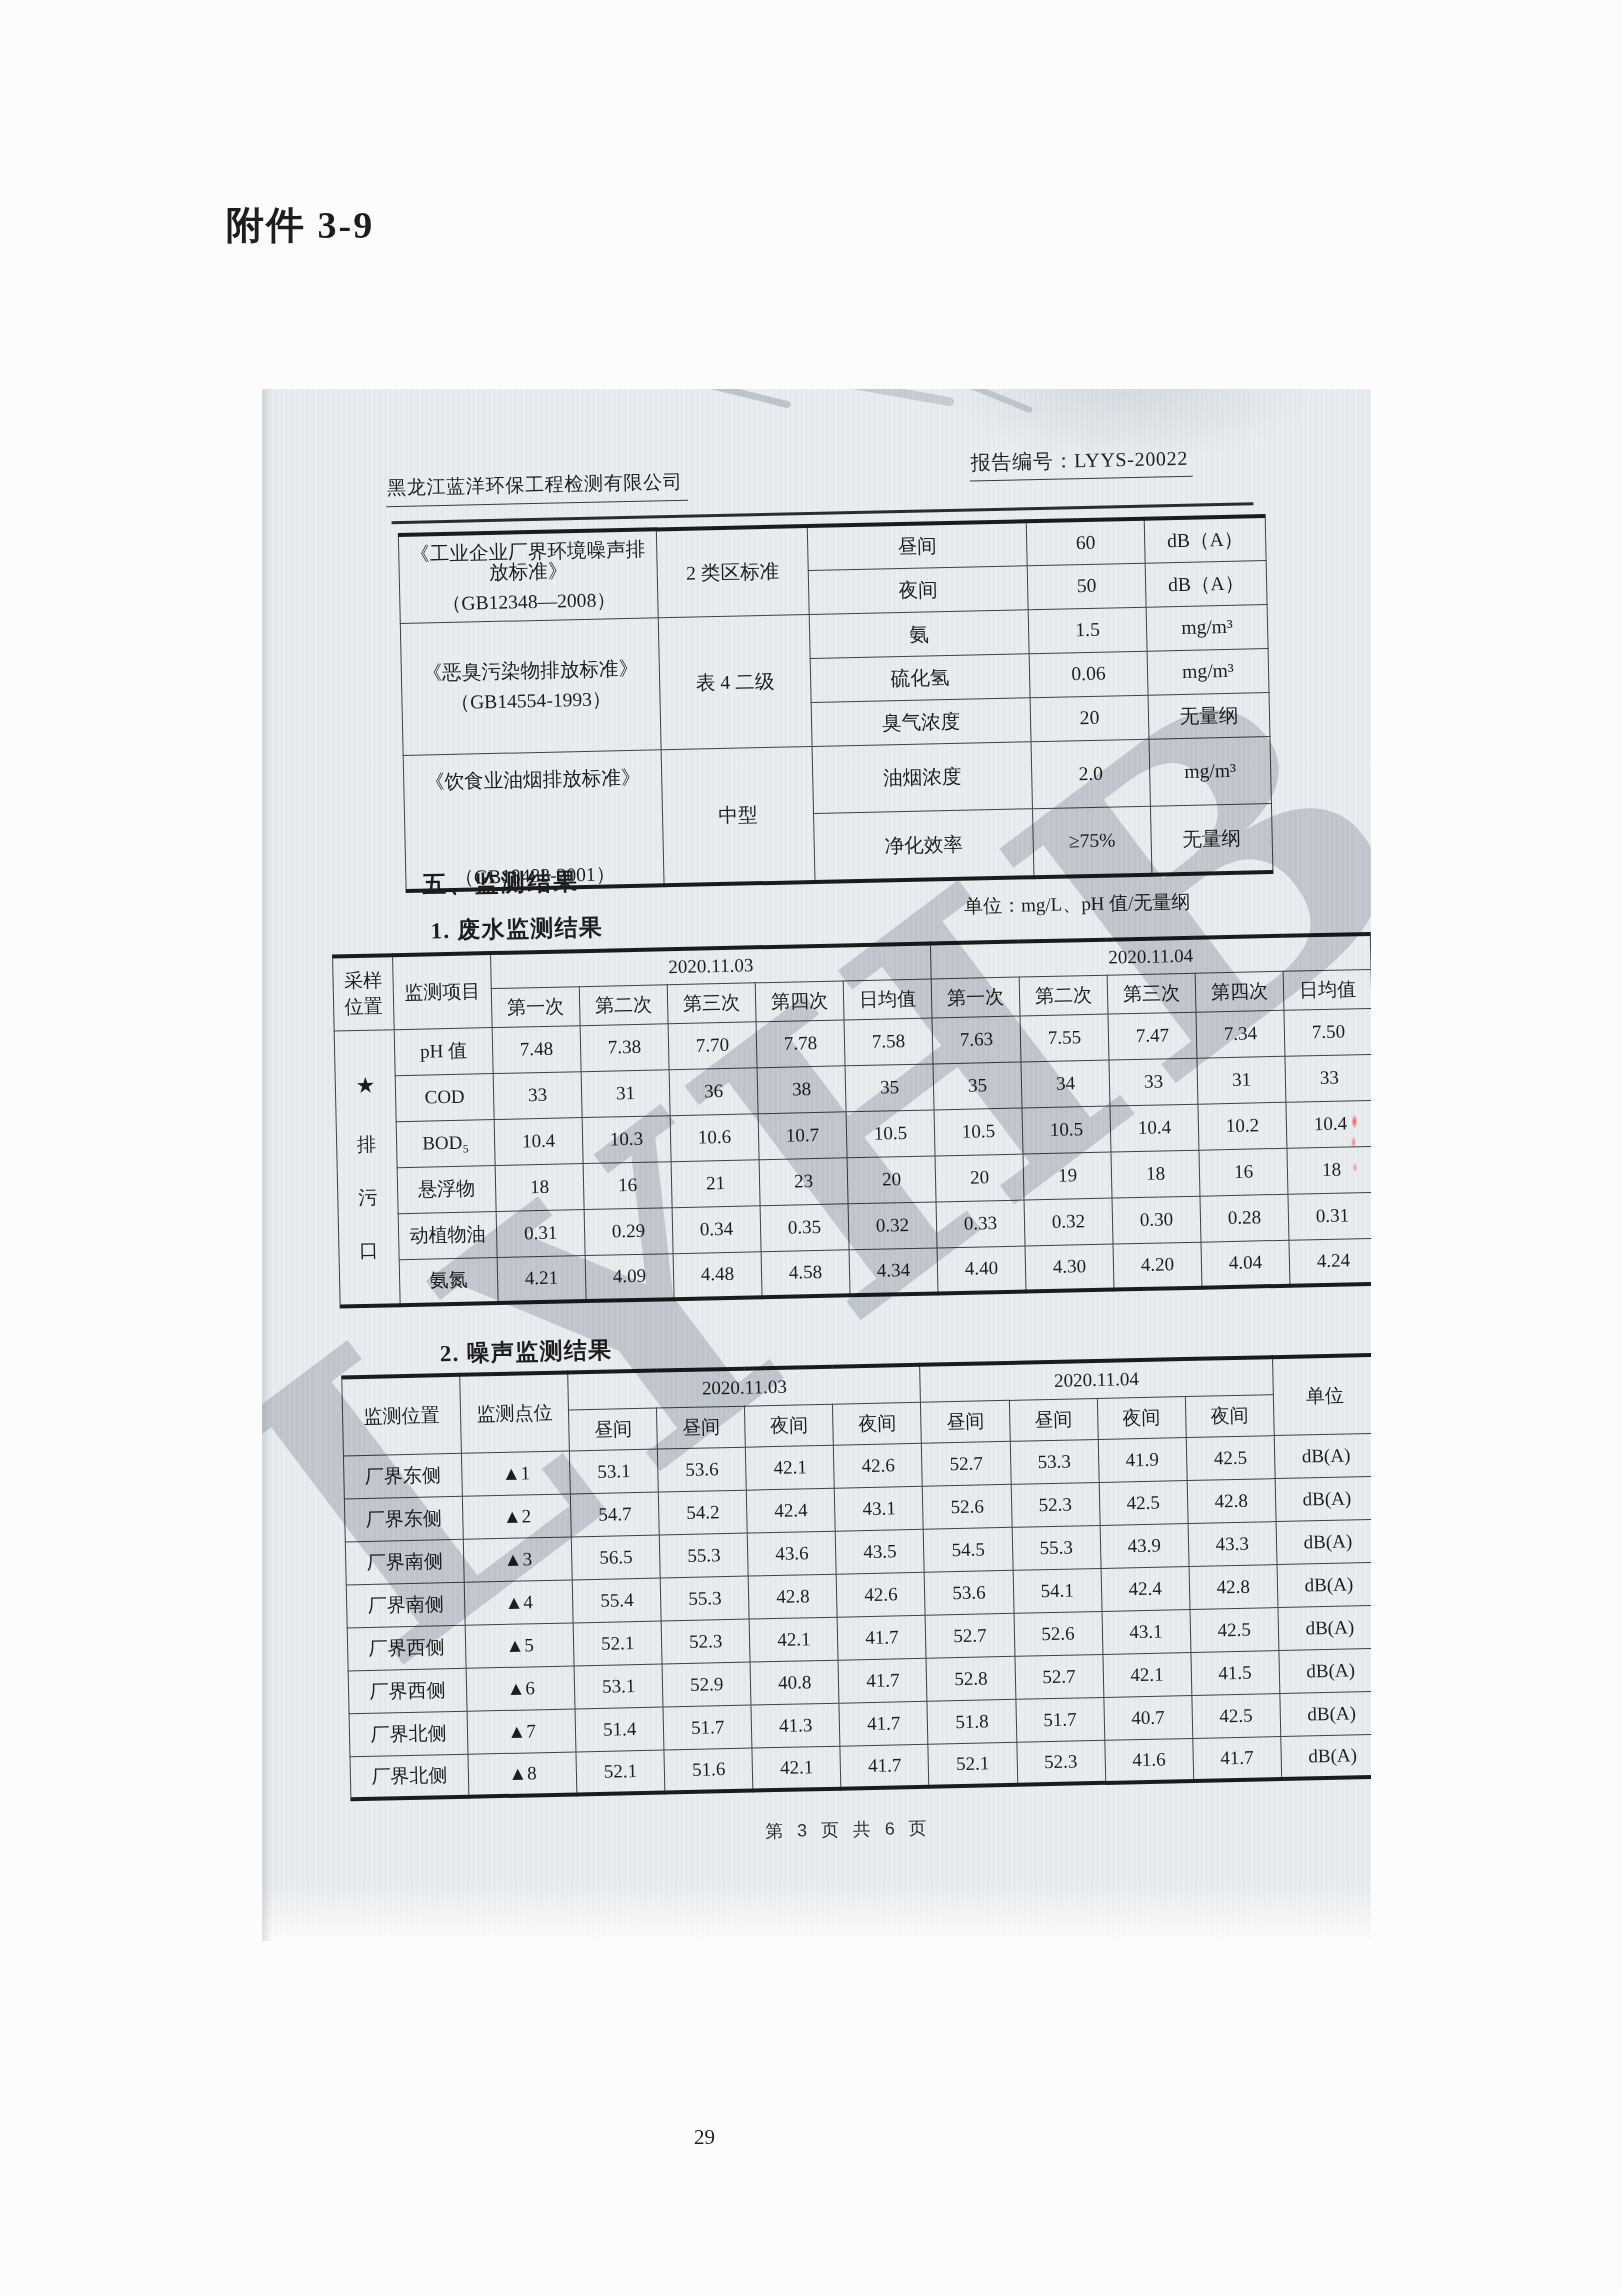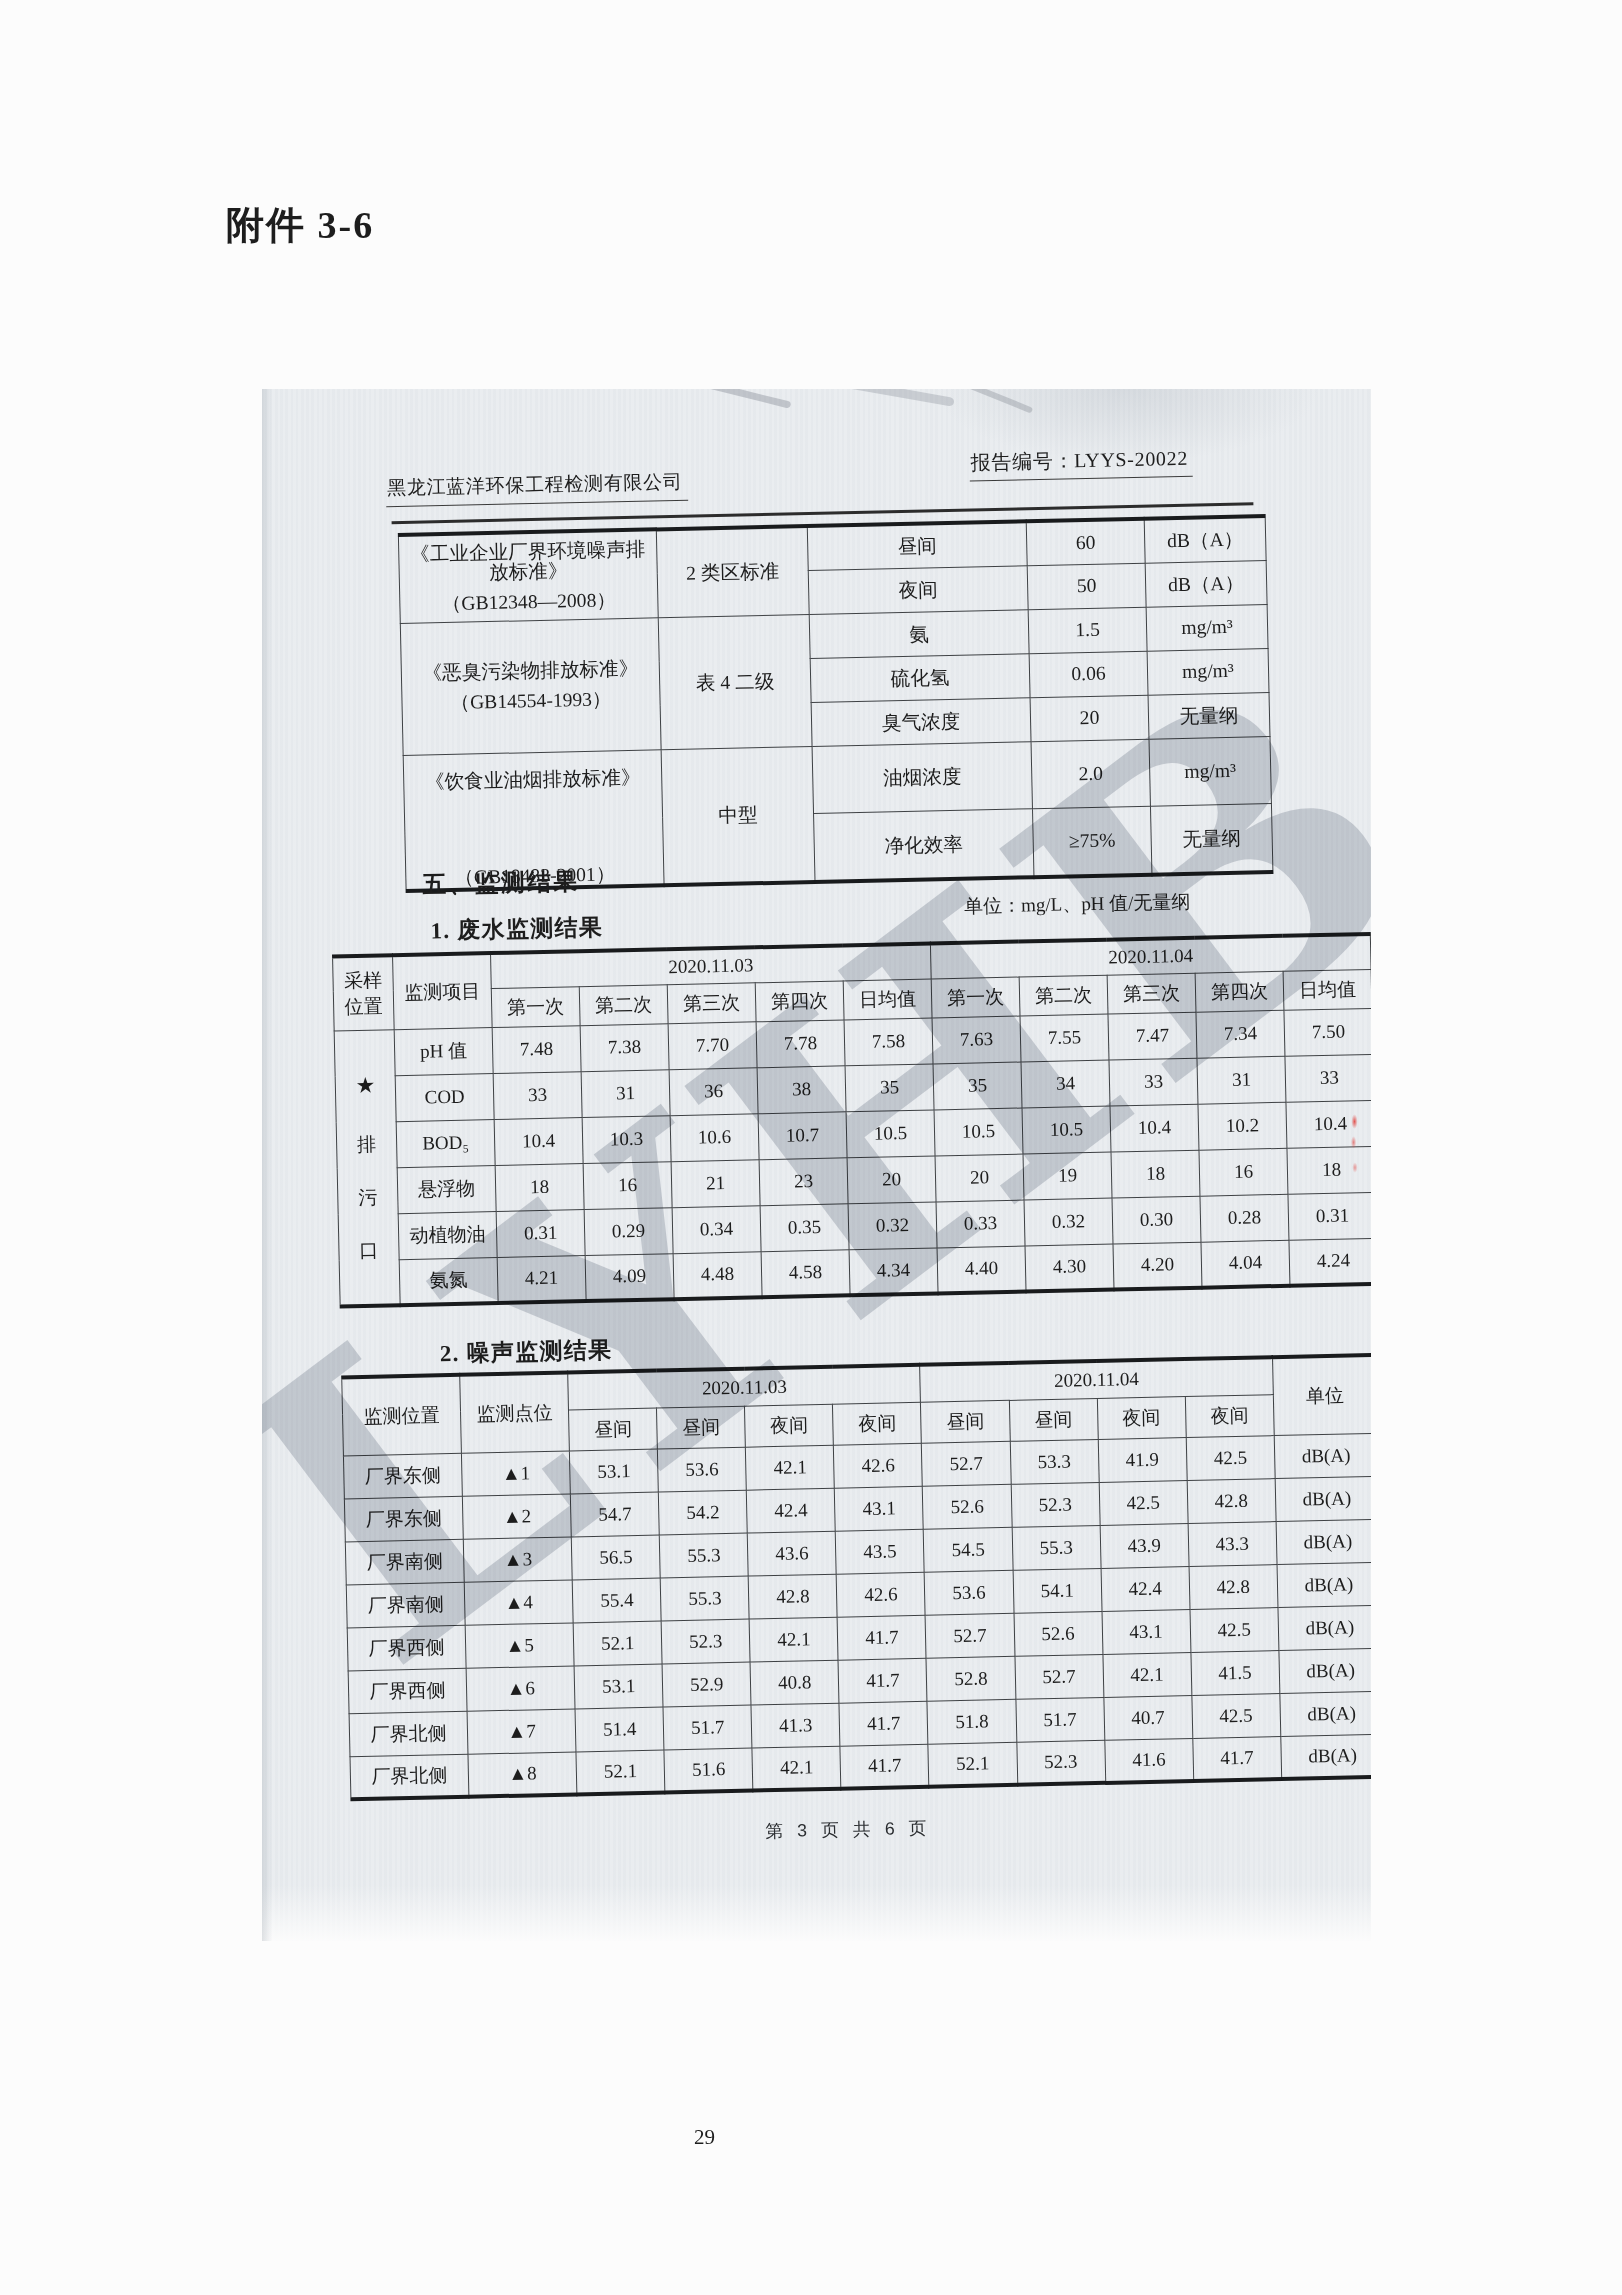--- a/index.html
+++ b/index.html
@@ -111,21 +111,21 @@
   .noise-table .data td { height:43px; }
   .doc-footer {
     position:absolute; left:412px; top:1429px; width:314px; text-align:center;
     font-family:"Liberation Sans","DejaVu Sans",sans-serif;
     font-size:17.7px; letter-spacing:4.6px; color:#2a2d30;
   }
 </style>
 </head>
 <body>
 
-<div class="attachment-title">附件 3-6</div>
+<div class="attachment-title">附件 3-9</div>
 
 <div class="scan">
   <div class="streak s1"></div>
   <div class="streak s2"></div>
   <div class="streak s3"></div>
   <div class="red-mark"></div>
   <div class="watermark">LYHB</div>
 
   <div class="tilt">
 

